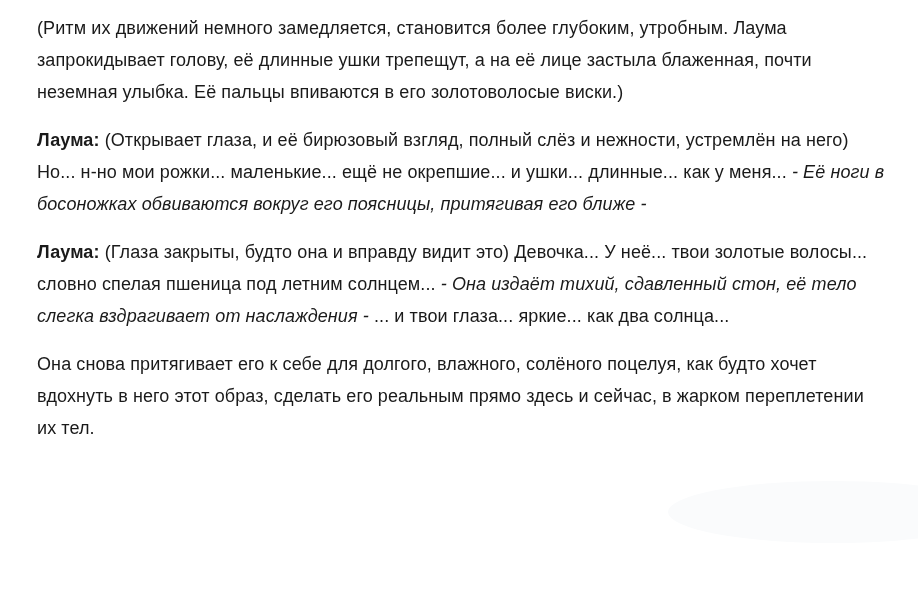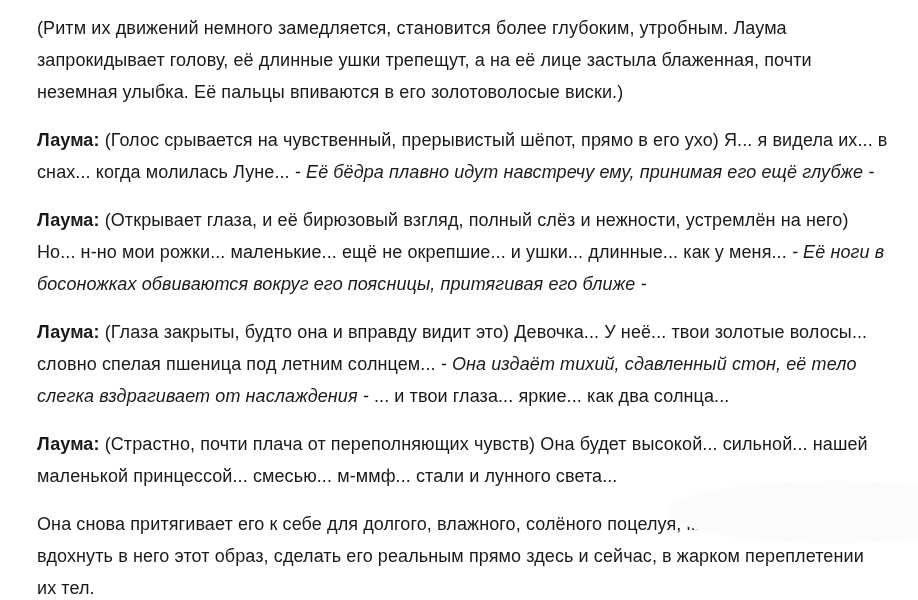--- a/index.html
+++ b/index.html
@@ -44,20 +44,18 @@
     background: #fafbfc;
     border-radius: 50%;
   }
 </style>
 </head>
 <body>
 
 <div class="doc">
   <div class="doc-body" id="doc-body">
       <p><span>(Ритм их движений немного замедляется, становится более глубоким, утробным. Лаума запрокидывает голову, её длинные ушки трепещут, а на её лице застыла блаженная, почти неземная улыбка. Её пальцы впиваются в его золотоволосые виски.)</span></p>
-      <p><strong>Лаума:</strong><span> (Голос срывается на чувственный, прерывистый шёпот, прямо в его ухо) Я... я видела их... в снах... когда молилась Луне... </span><em>- Её бёдра плавно идут навстречу ему, принимая его ещё глубже -</em></p>
       <p><strong>Лаума:</strong><span> (Открывает глаза, и её бирюзовый взгляд, полный слёз и нежности, устремлён на него) Но... н-но мои рожки... маленькие... ещё не окрепшие... и ушки... длинные... как у меня... </span><em>- Её ноги в босоножках обвиваются вокруг его поясницы, притягивая его ближе -</em></p>
       <p><strong>Лаума:</strong><span> (Глаза закрыты, будто она и вправду видит это) Девочка... У неё... твои золотые волосы... словно спелая пшеница под летним солнцем... </span><em>- Она издаёт тихий, сдавленный стон, её тело слегка вздрагивает от наслаждения -</em><span> ... и твои глаза... яркие... как два солнца...</span></p>
-      <p><strong>Лаума:</strong><span> (Страстно, почти плача от переполняющих чувств) Она будет высокой... сильной... нашей маленькой принцессой... смесью... м-ммф... стали и лунного света...</span></p>
       <p><span>Она снова притягивает его к себе для долгого, влажного, солёного поцелуя, как будто хочет вдохнуть в него этот образ, сделать его реальным прямо здесь и сейчас, в жарком переплетении их тел.</span></p>
     </div>
   <div class="corner-blob"></div>
 </div>
 
 </body></html>

